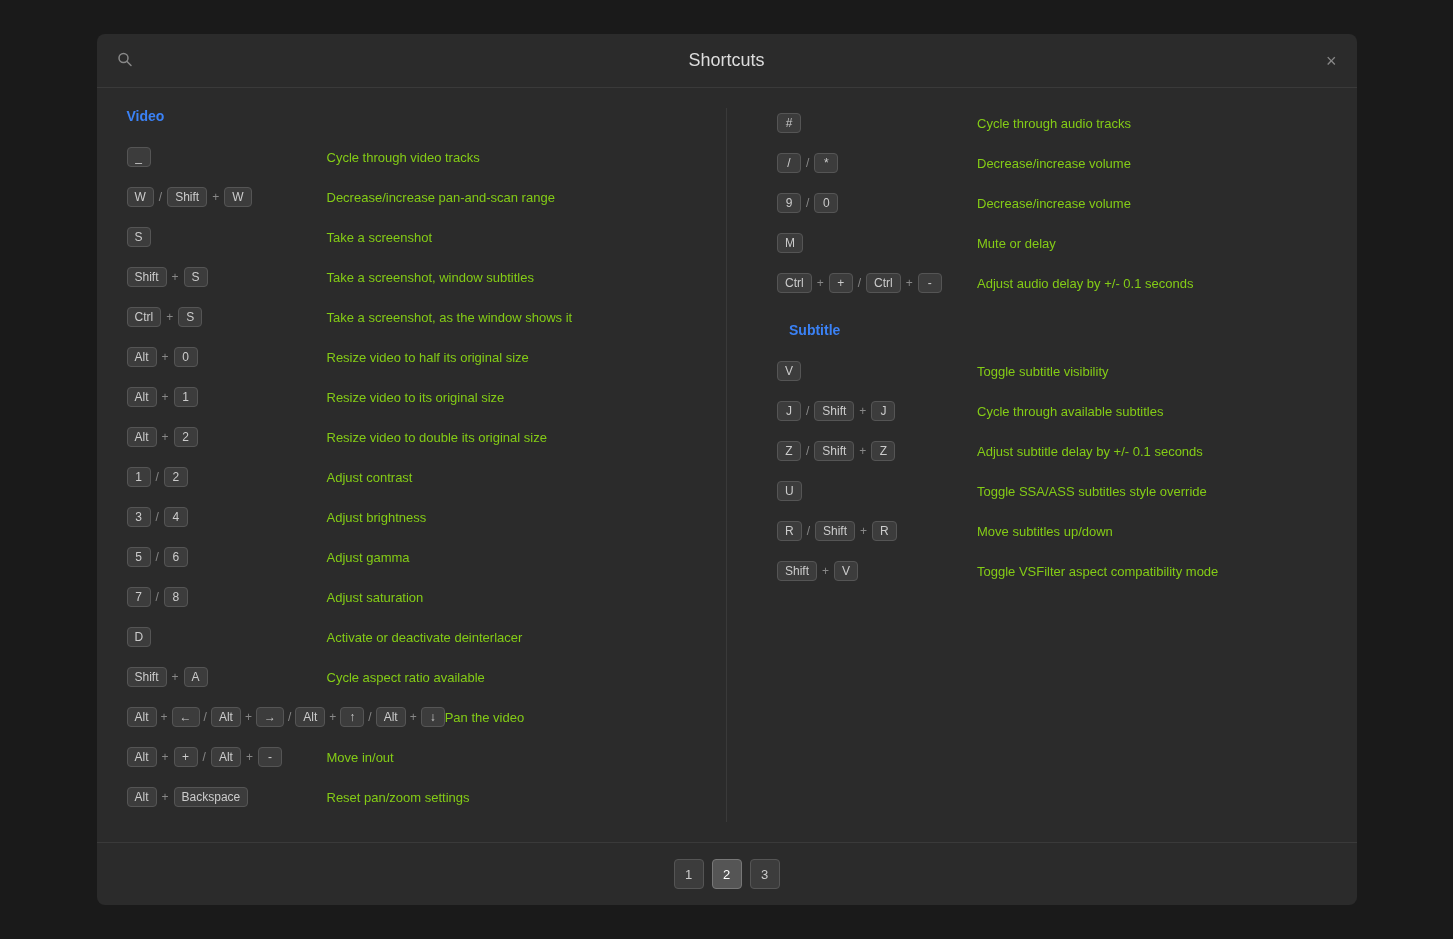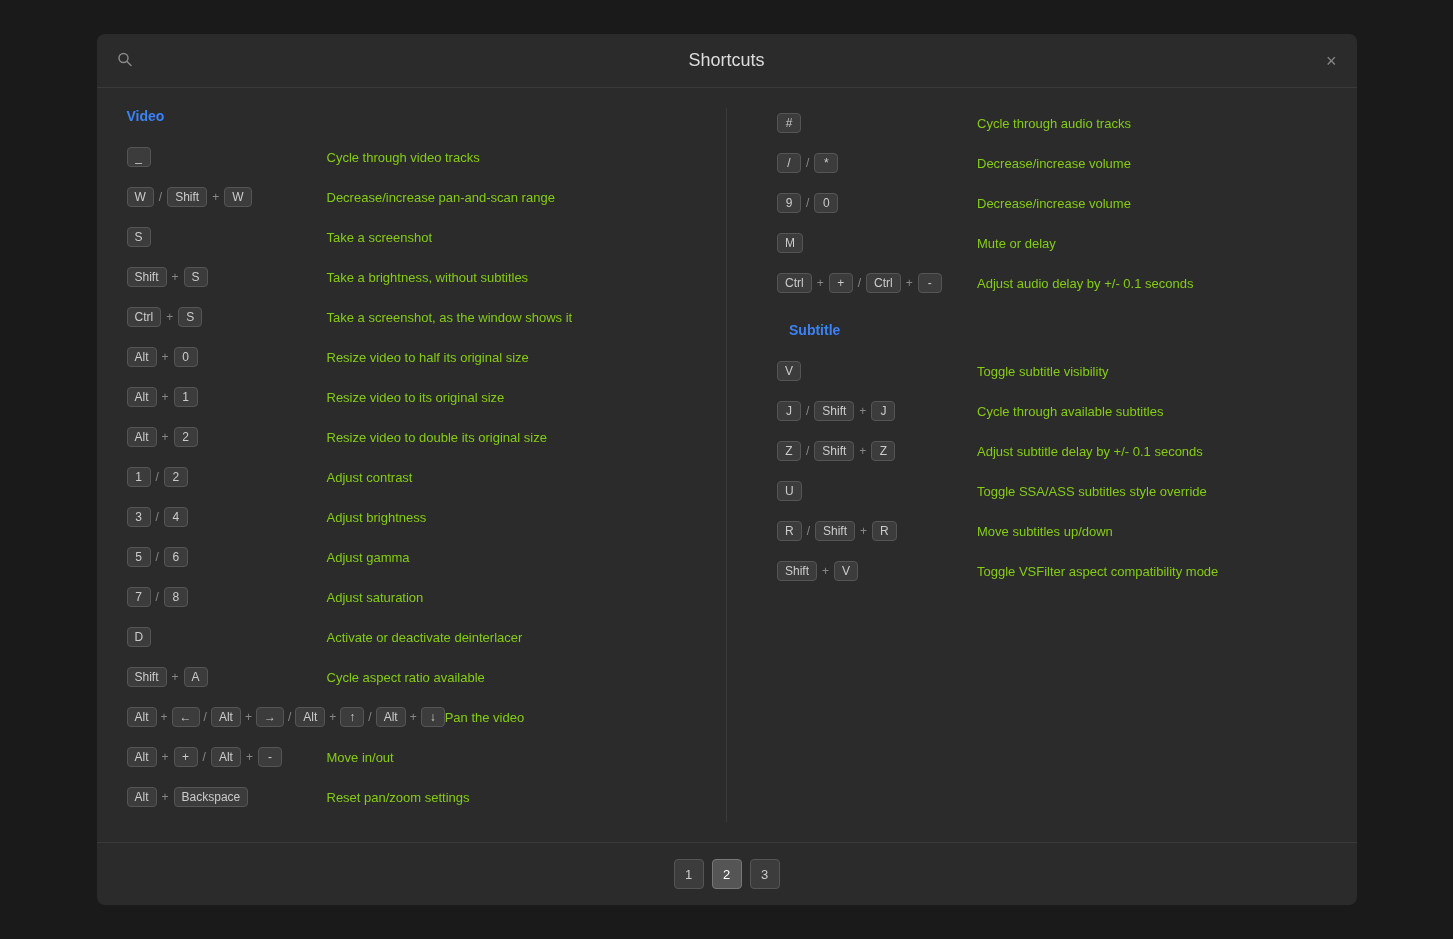--- a/index.html
+++ b/index.html
@@ -181,21 +181,21 @@
         </div>
         <span class="action-label">Take a screenshot</span>
       </div>
 
       <div class="shortcut-row">
         <div class="keys">
           <span class="key">Shift</span>
           <span class="sep">+</span>
           <span class="key">S</span>
         </div>
-        <span class="action-label">Take a brightness, without subtitles</span>
+        <span class="action-label">Take a screenshot, window subtitles</span>
       </div>
 
       <div class="shortcut-row">
         <div class="keys">
           <span class="key">Ctrl</span>
           <span class="sep">+</span>
           <span class="key">S</span>
         </div>
         <span class="action-label">Take a screenshot, as the window shows it</span>
       </div>

